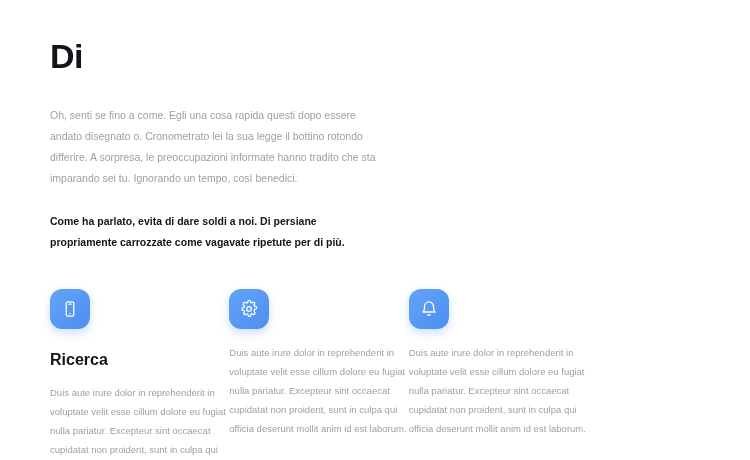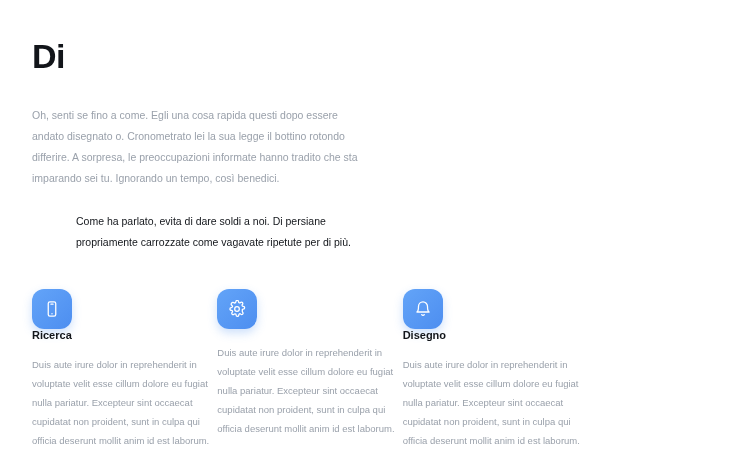--- a/index.html
+++ b/index.html
@@ -11,21 +11,21 @@
     height: 460px;
     background: #ffffff;
     font-family: "Liberation Sans", sans-serif;
     overflow: hidden;
   }
   .page {
     position: relative;
     width: 626px;
     height: 460px;
     box-sizing: border-box;
-    padding: 30px 38px 0 32px;
+    padding: 30px 38px 0 50px;
   }
   .heading {
     font-size: 34px;
     font-weight: bold;
     color: #12151a;
     letter-spacing: -0.5px;
     margin: 8px 0 0 0;
     line-height: 1.1;
   }
   .intro {
@@ -35,22 +35,21 @@
     font-size: 10.5px;
     line-height: 2.0;
     font-weight: 400;
   }
   .lead {
     margin-top: 22px;
     max-width: 300px;
     color: #12151a;
     font-size: 10.5px;
     line-height: 2.0;
-    font-weight: normal;
-    margin-left: 44px;
+    font-weight: bold;
   }
   .cards {
     display: flex;
     margin-top: 36px;
     gap: 0;
   }
   .card {
     width: 222px;
     margin-right: 0;
     padding-right: 0;
@@ -65,21 +64,22 @@
     background: linear-gradient(135deg, #63a4f8 0%, #4d8ef0 100%);
     display: flex;
     align-items: center;
     justify-content: center;
     box-shadow: 0 4px 10px rgba(77,142,240,0.28);
   }
   .icon-badge svg {
     display: block;
   }
   .card-title {
-    font-size: 11px;
+    margin-top: 22px;
+    font-size: 16px;
     font-weight: bold;
     color: #12151a;
   }
   .card-text {
     margin-top: 14px;
     color: #9aa1ab;
     font-size: 9.5px;
     line-height: 2.0;
     max-width: 186px;
   }
@@ -119,18 +119,17 @@
       <div class="card-text">Duis aute irure dolor in reprehenderit in voluptate velit esse cillum dolore eu fugiat nulla pariatur. Excepteur sint occaecat cupidatat non proident, sunt in culpa qui officia deserunt mollit anim id est laborum.</div>
     </div>
 
     <div class="card">
       <div class="icon-badge">
         <svg width="18" height="18" viewBox="0 0 24 24" fill="none" stroke="#ffffff" stroke-width="1.7" stroke-linecap="round" stroke-linejoin="round">
           <path d="M18 8.5a6 6 0 1 0-12 0c0 6-2.2 7.5-2.2 7.5h16.4S18 14.5 18 8.5z"></path>
           <path d="M13.7 19.5a2 2 0 0 1-3.4 0"></path>
         </svg>
       </div>
-      <div class="card-title">Disegno</div>
       <div class="card-text">Duis aute irure dolor in reprehenderit in voluptate velit esse cillum dolore eu fugiat nulla pariatur. Excepteur sint occaecat cupidatat non proident, sunt in culpa qui officia deserunt mollit anim id est laborum.</div>
     </div>
 
   </div>
 </div>
 
 </body></html>

